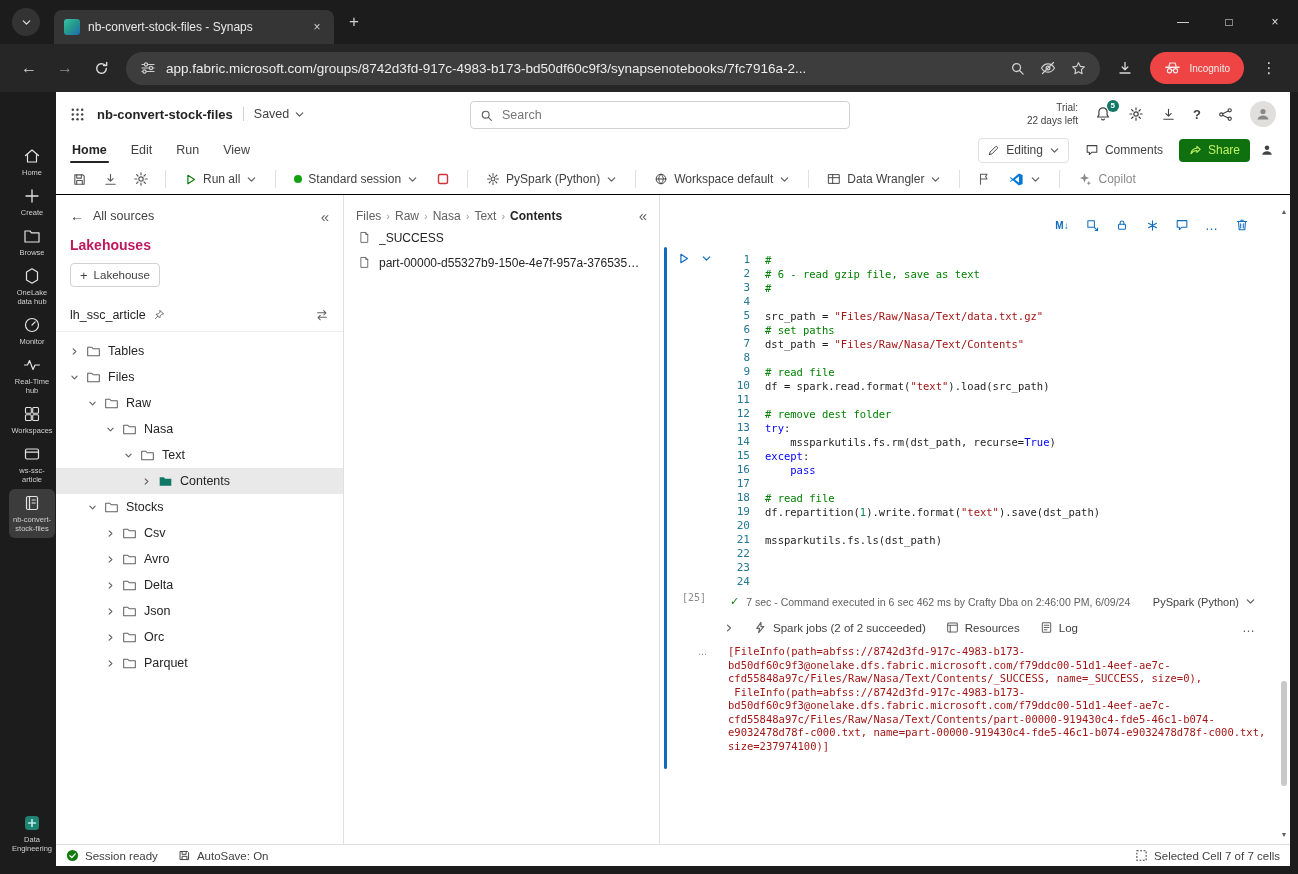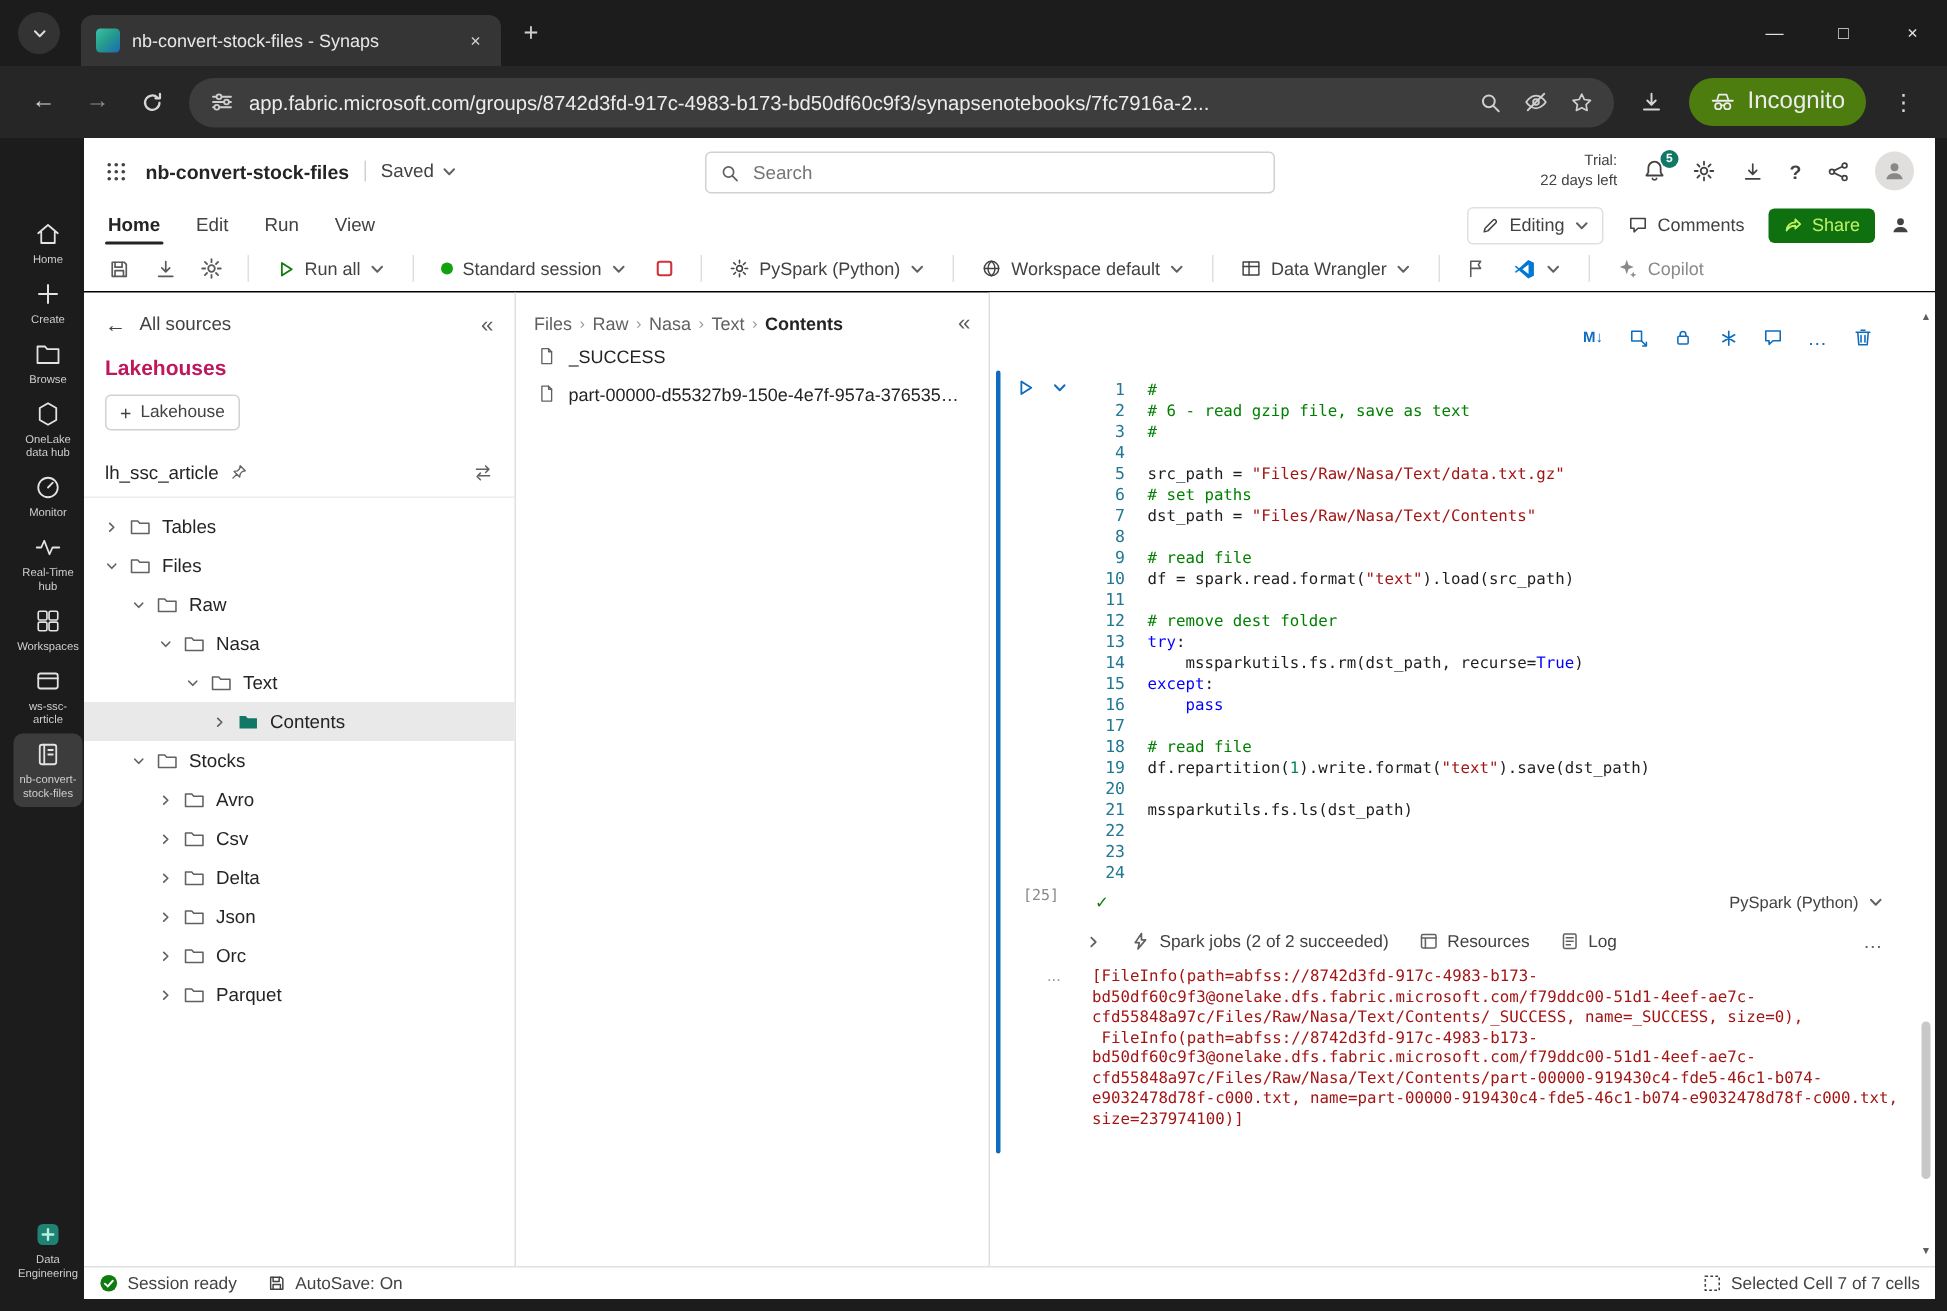--- a/index.html
+++ b/index.html
@@ -15,21 +15,21 @@
   .tab-title{flex:1;white-space:nowrap;overflow:hidden}
   .tab-close{width:18px;height:18px;border-radius:4px;display:flex;align-items:center;justify-content:center;color:#cfcfcf;font-size:12px;cursor:pointer}
   .new-tab{width:28px;height:28px;display:flex;align-items:center;justify-content:center;color:#cfcfcf;font-size:17px;margin:0 0 8px 6px;cursor:pointer}
   .win-controls{margin-left:auto;display:flex;height:44px}
   .winbtn{width:46px;height:100%;display:flex;align-items:center;justify-content:center;color:#e0e0e0;font-size:12px;cursor:pointer}
   .navbar{height:48px;background:#262626;display:flex;align-items:center;padding:0 12px;gap:2px}
   .navbtn{width:34px;height:34px;border-radius:50%;display:flex;align-items:center;justify-content:center;color:#d6d6d6;font-size:16px;cursor:pointer}
   .url-pill{flex:1;height:33px;background:#3d3d3d;border-radius:17px;display:flex;align-items:center;padding:0 14px;margin:0 6px;min-width:0;color:#cfcfcf}
   .url-text{font-size:13.5px;color:#ececec;white-space:nowrap;overflow:hidden;flex:1;margin-left:10px}
   .pill-ic{margin-left:15px;color:#cfcfcf;cursor:pointer;flex:none}
-  .incog-chip{display:flex;align-items:center;gap:8px;background:#4d7c0f;border-radius:16px;height:32px;padding:0 14px;color:#ececec;font-size:16px;margin:0 6px}
+  .incog-chip{display:flex;align-items:center;gap:8px;background:#ef4444;border-radius:16px;height:32px;padding:0 14px;color:#ececec;font-size:10px;margin:0 6px}
   .kebab{font-size:15px;letter-spacing:0}
 
   
   .app{position:absolute;top:92px;left:8px;right:8px;bottom:8px;display:flex;background:#1c1c1c}
   .rail{width:48px;display:flex;flex-direction:column;align-items:center;padding-top:50px;gap:3px;flex:none}
   .rail-item{width:46px;display:flex;flex-direction:column;align-items:center;gap:3px;padding:5px 0;border-radius:6px;cursor:pointer;color:#e3e3e3}
   .rail-item.sel{background:rgba(255,255,255,.14)}
   .rail-lbl{font-size:7.5px;line-height:1.2;color:#cfcfcf;text-align:center;max-width:44px;overflow-wrap:anywhere}
   .rail-bottom{margin-top:auto;margin-bottom:8px}
 
@@ -684,34 +684,34 @@
                 <span class="tw">
                   <svg viewBox="0 0 12 12" width="9" height="9" fill="none" stroke="currentColor" stroke-linecap="round" stroke-linejoin="round" stroke-width="1.5">
                     <path d="M4.2 2.5 7.8 6 4.2 9.5"></path>
                   </svg>
                 </span>
                 <span class="tf">
                   <svg viewBox="0 0 16 16" width="15" height="15" fill="none" stroke="currentColor" stroke-linecap="round" stroke-linejoin="round" stroke-width="1.1">
                     <path d="M1.8 3.5h4.4l1.4 1.6h6.6v7.4H1.8z"></path>
                   </svg>
                 </span>
+                <span class="tl">Csv</span>
+              </div>
+              <div class="tree-row" style="padding-left: 50px;">
+                <span class="tw">
+                  <svg viewBox="0 0 12 12" width="9" height="9" fill="none" stroke="currentColor" stroke-linecap="round" stroke-linejoin="round" stroke-width="1.5">
+                    <path d="M4.2 2.5 7.8 6 4.2 9.5"></path>
+                  </svg>
+                </span>
+                <span class="tf">
+                  <svg viewBox="0 0 16 16" width="15" height="15" fill="none" stroke="currentColor" stroke-linecap="round" stroke-linejoin="round" stroke-width="1.1">
+                    <path d="M1.8 3.5h4.4l1.4 1.6h6.6v7.4H1.8z"></path>
+                  </svg>
+                </span>
                 <span class="tl">Avro</span>
-              </div>
-              <div class="tree-row" style="padding-left: 50px;">
-                <span class="tw">
-                  <svg viewBox="0 0 12 12" width="9" height="9" fill="none" stroke="currentColor" stroke-linecap="round" stroke-linejoin="round" stroke-width="1.5">
-                    <path d="M4.2 2.5 7.8 6 4.2 9.5"></path>
-                  </svg>
-                </span>
-                <span class="tf">
-                  <svg viewBox="0 0 16 16" width="15" height="15" fill="none" stroke="currentColor" stroke-linecap="round" stroke-linejoin="round" stroke-width="1.1">
-                    <path d="M1.8 3.5h4.4l1.4 1.6h6.6v7.4H1.8z"></path>
-                  </svg>
-                </span>
-                <span class="tl">Csv</span>
               </div>
               <div class="tree-row" style="padding-left: 50px;">
                 <span class="tw">
                   <svg viewBox="0 0 12 12" width="9" height="9" fill="none" stroke="currentColor" stroke-linecap="round" stroke-linejoin="round" stroke-width="1.5">
                     <path d="M4.2 2.5 7.8 6 4.2 9.5"></path>
                   </svg>
                 </span>
                 <span class="tf">
                   <svg viewBox="0 0 16 16" width="15" height="15" fill="none" stroke="currentColor" stroke-linecap="round" stroke-linejoin="round" stroke-width="1.1">
                     <path d="M1.8 3.5h4.4l1.4 1.6h6.6v7.4H1.8z"></path>
@@ -895,20 +895,21 @@
                   <div class="cl"><span class="tk-p">df.repartition(</span><span class="tk-n">1</span><span class="tk-p">).write.format(</span><span class="tk-s">"text"</span><span class="tk-p">).save(dst_path)</span></div>
                   <div class="cl">&nbsp;</div>
                   <div class="cl"><span class="tk-p">mssparkutils.fs.ls(dst_path)</span></div>
                   <div class="cl">&nbsp;</div>
                   <div class="cl">&nbsp;</div>
                 </div>
             </div>
             <span class="exec">[25]</span>
             <div class="cell-status">
               <span class="cs-check">✓</span>
+              <span>7 sec - Command executed in 6 sec 462 ms by Crafty Dba on 2:46:00 PM, 6/09/24</span>
               <span class="kernel">
                 <span>PySpark (Python)</span>
                 <span class="chev">
                     <svg viewBox="0 0 12 12" width="11" height="11" fill="none" stroke="currentColor" stroke-linecap="round" stroke-linejoin="round" stroke-width="1.4">
                       <path d="M2.5 4.2 6 7.8 9.5 4.2"></path>
                     </svg>
                   </span>
               </span>
             </div>
             <div class="out-tabs">

